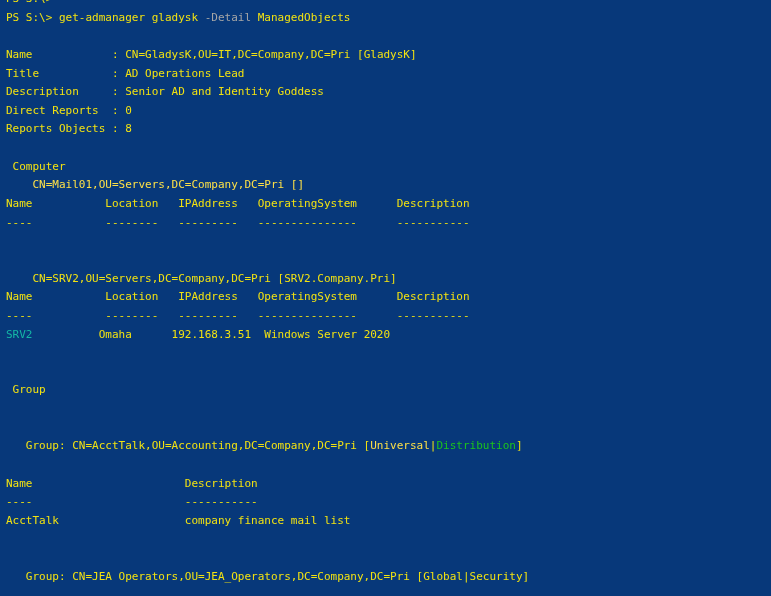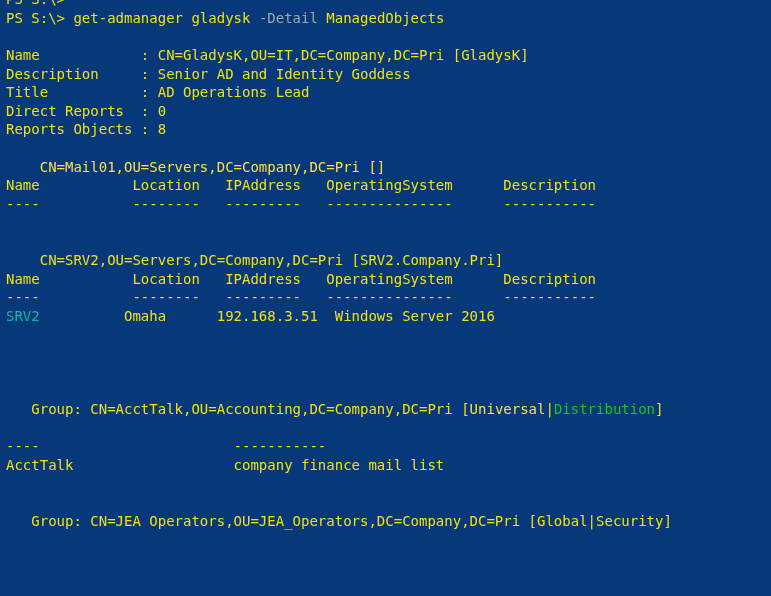--- a/index.html
+++ b/index.html
@@ -24,21 +24,21 @@
   }
   .lines {
     position: absolute;
     left: 0;
     top: -10px;
     width: 771px;
     padding-left: 6px;
     box-sizing: border-box;
   }
   .line {
-    font-size: 14px;
+    font-size: 11px;
     line-height: 18.65px;
     height: 18.65px;
     white-space: pre;
     letter-spacing: 0px;
     color: #f2e211;
     font-family: "DejaVu Sans Mono", "Liberation Mono", monospace;
   }
   .c-yellow   { color: #f2e211; }
   .c-gray     { color: #a6a6a6; }
   .c-red      { color: #fde047; }
@@ -53,50 +53,53 @@
 <div id="console">
   <div class="lines">
 
     <div class="line"><span class="c-yellow">PS S:\&gt;</span></div>
 
     <div class="line"><span class="c-yellow">PS S:\&gt; </span><span class="c-yellow">get-admanager gladysk </span><span class="c-gray">-Detail</span><span class="c-yellow"> ManagedObjects</span></div>
 
     <div class="line blank"></div>
 
     <div class="line"><span class="c-yellow">Name            : </span><span class="c-yellow">CN=GladysK,OU=IT,DC=Company,DC=Pri [GladysK]</span></div>
+    <div class="line"><span class="c-yellow">Title           : </span><span class="c-yellow">AD Operations Lead</span></div>
     <div class="line"><span class="c-yellow">Description     : </span><span class="c-yellow">Senior AD and Identity Goddess</span></div>
-    <div class="line"><span class="c-yellow">Title           : </span><span class="c-yellow">AD Operations Lead</span></div>
     <div class="line"><span class="c-yellow">Direct Reports  : </span><span class="c-yellow">0</span></div>
     <div class="line"><span class="c-yellow">Reports Objects : </span><span class="c-yellow">8</span></div>
 
     <div class="line blank"></div>
 
+    <div class="line"> Computer</div>
     <div class="line"><span class="c-red">    CN=Mail01,OU=Servers,DC=Company,DC=Pri []</span></div>
     <div class="line">Name           Location   IPAddress   OperatingSystem      Description</div>
     <div class="line">----           --------   ---------   ---------------      -----------</div>
 
     <div class="line blank"></div>
     <div class="line blank"></div>
 
     <div class="line"><span class="c-yellow">    CN=SRV2,OU=Servers,DC=Company,DC=Pri [SRV2.Company.Pri]</span></div>
     <div class="line">Name           Location   IPAddress   OperatingSystem      Description</div>
     <div class="line">----           --------   ---------   ---------------      -----------</div>
-    <div class="line"><span class="c-cyan">SRV2</span><span class="c-yellow">          Omaha      192.168.3.51  Windows Server 2016</span></div>
+    <div class="line"><span class="c-cyan">SRV2</span><span class="c-yellow">          Omaha      192.168.3.51  Windows Server 2020</span></div>
 
     <div class="line blank"></div>
     <div class="line blank"></div>
 
+    <div class="line"> Group</div>
 
     <div class="line blank"></div>
     <div class="line blank"></div>
 
     <div class="line"><span class="c-yellow">   Group: CN=AcctTalk,OU=Accounting,DC=Company,DC=Pri [</span><span class="c-magenta">Universal</span><span class="c-yellow">|</span><span class="c-green">Distribution</span><span class="c-yellow">]</span></div>
 
     <div class="line blank"></div>
 
+    <div class="line">Name                       Description</div>
     <div class="line">----                       -----------</div>
     <div class="line">AcctTalk                   company finance mail list</div>
 
     <div class="line blank"></div>
     <div class="line blank"></div>
 
     <div class="line"><span class="c-yellow">   Group: CN=JEA Operators,OU=JEA_Operators,DC=Company,DC=Pri [</span><span class="c-yellow">Global</span><span class="c-yellow">|</span><span class="c-yellow">Security</span><span class="c-yellow">]</span></div>
 
   </div>
 </div>

